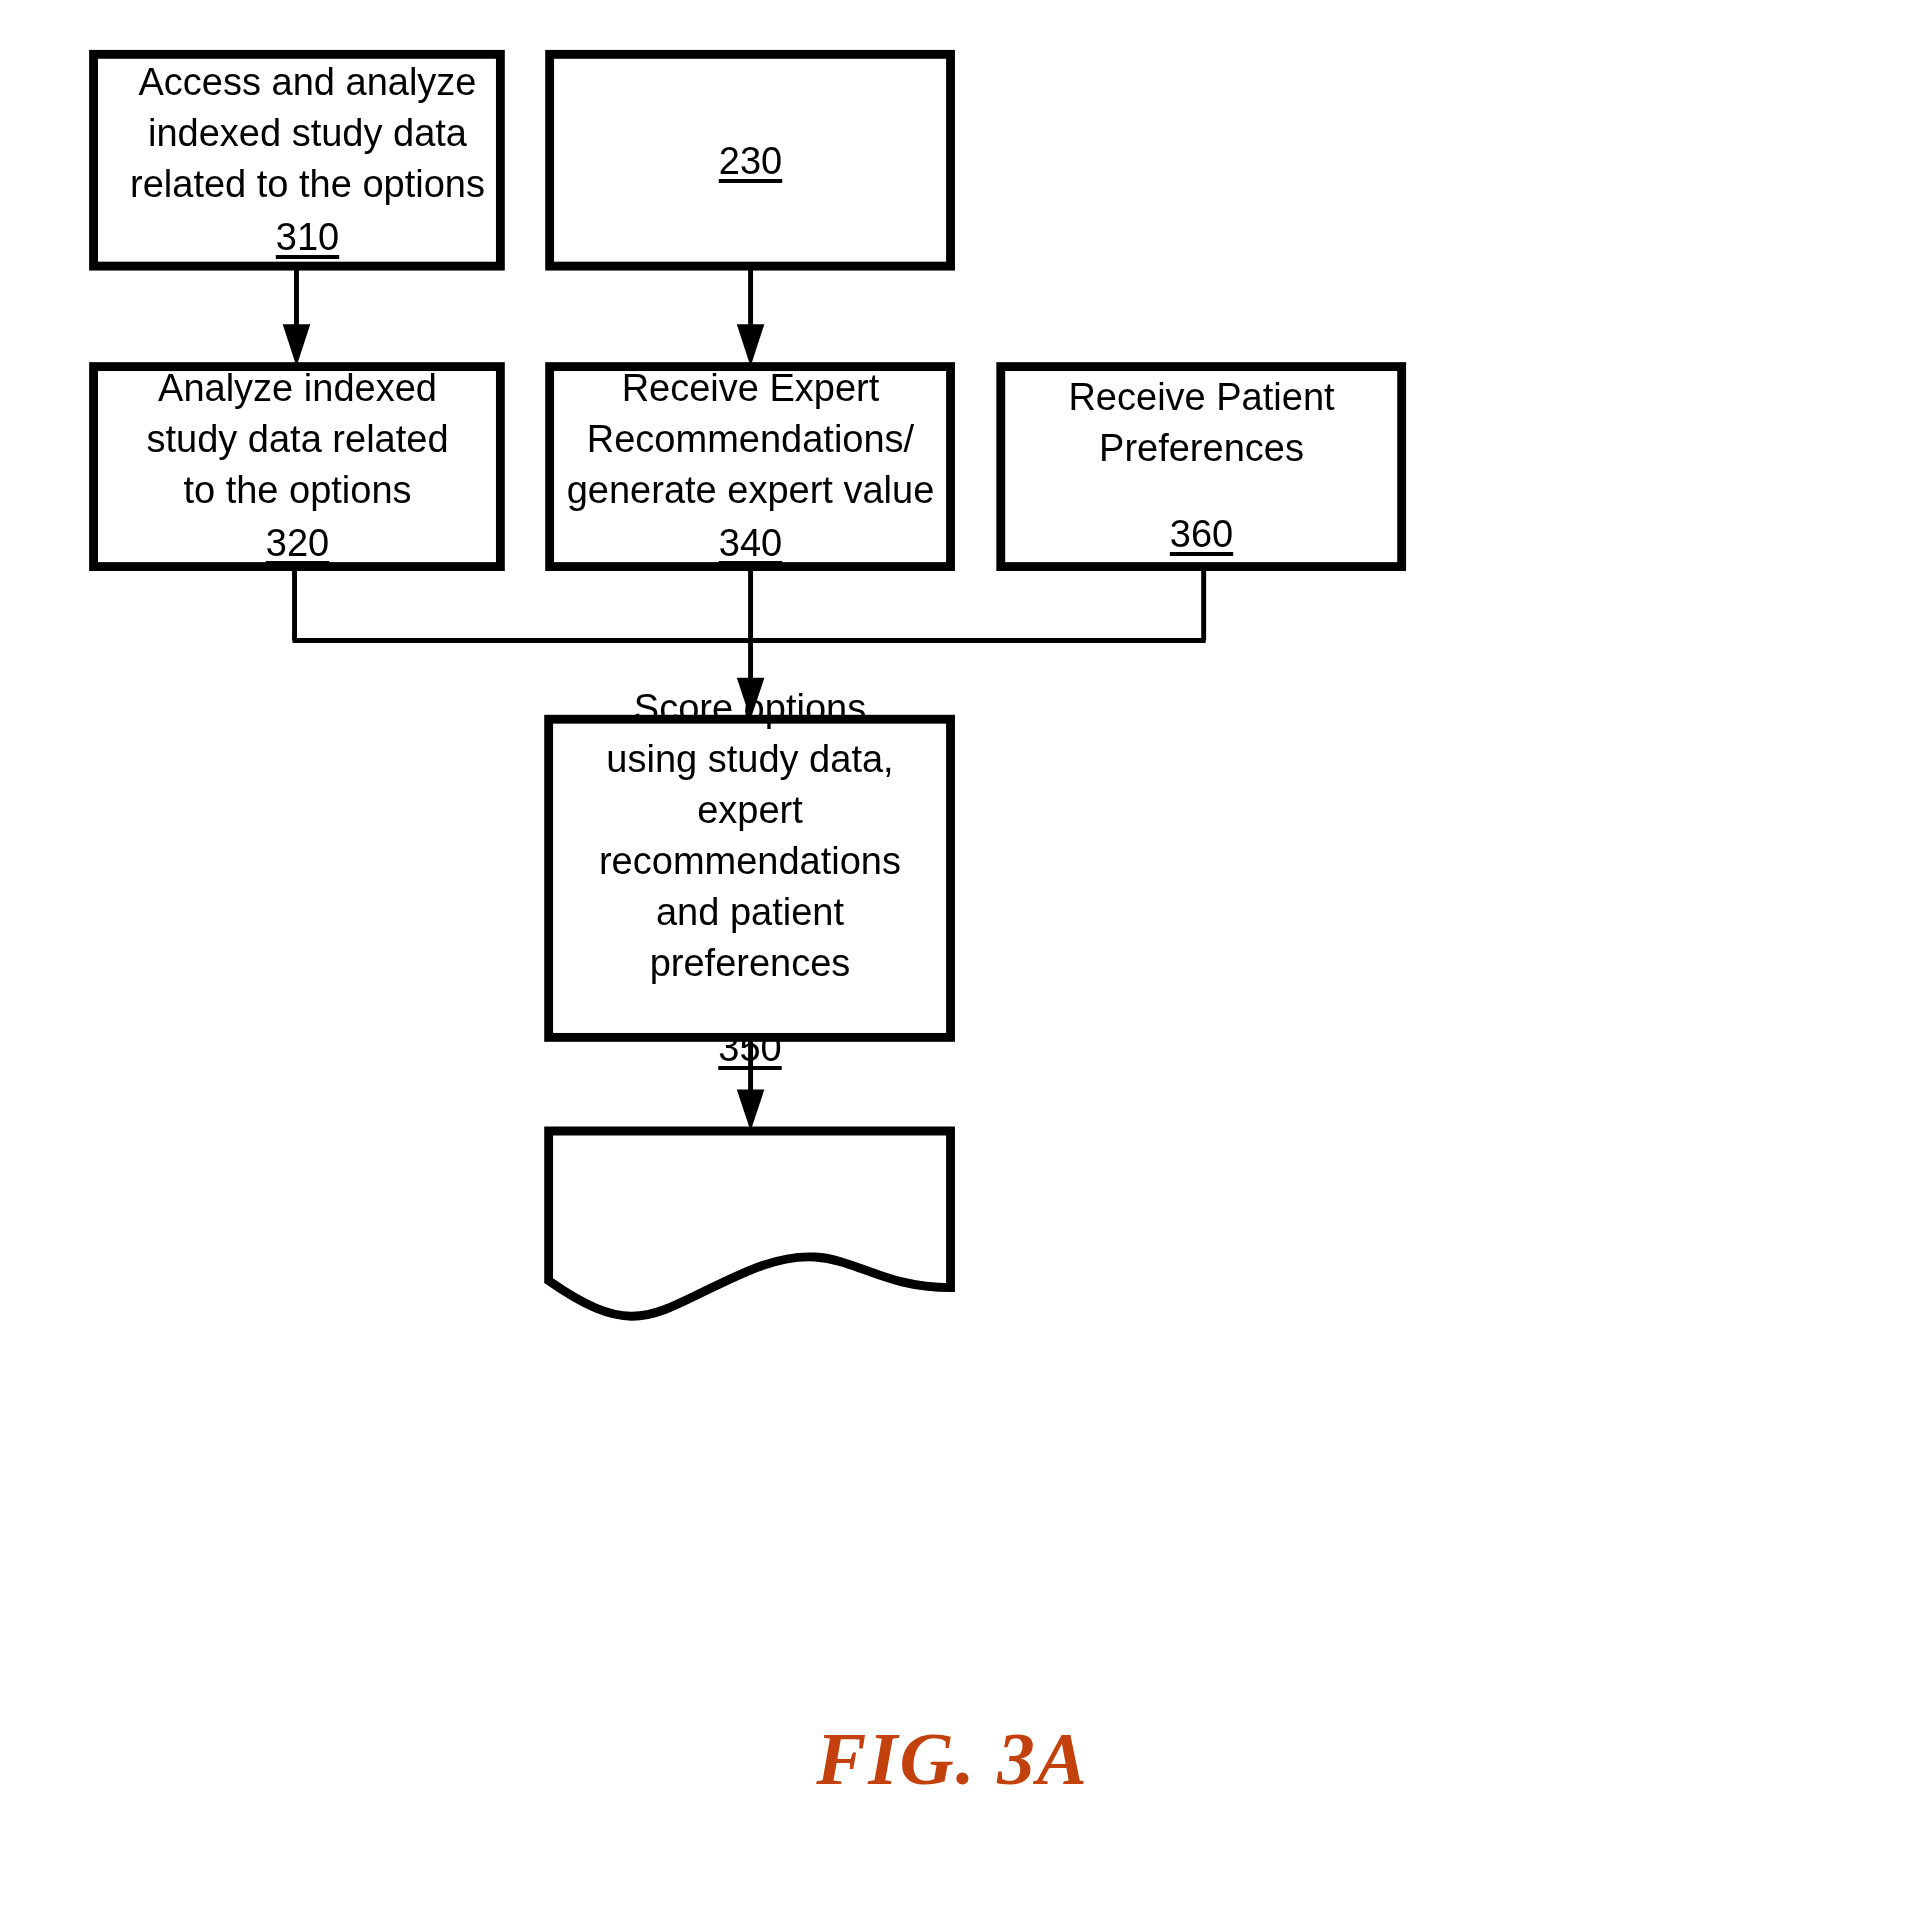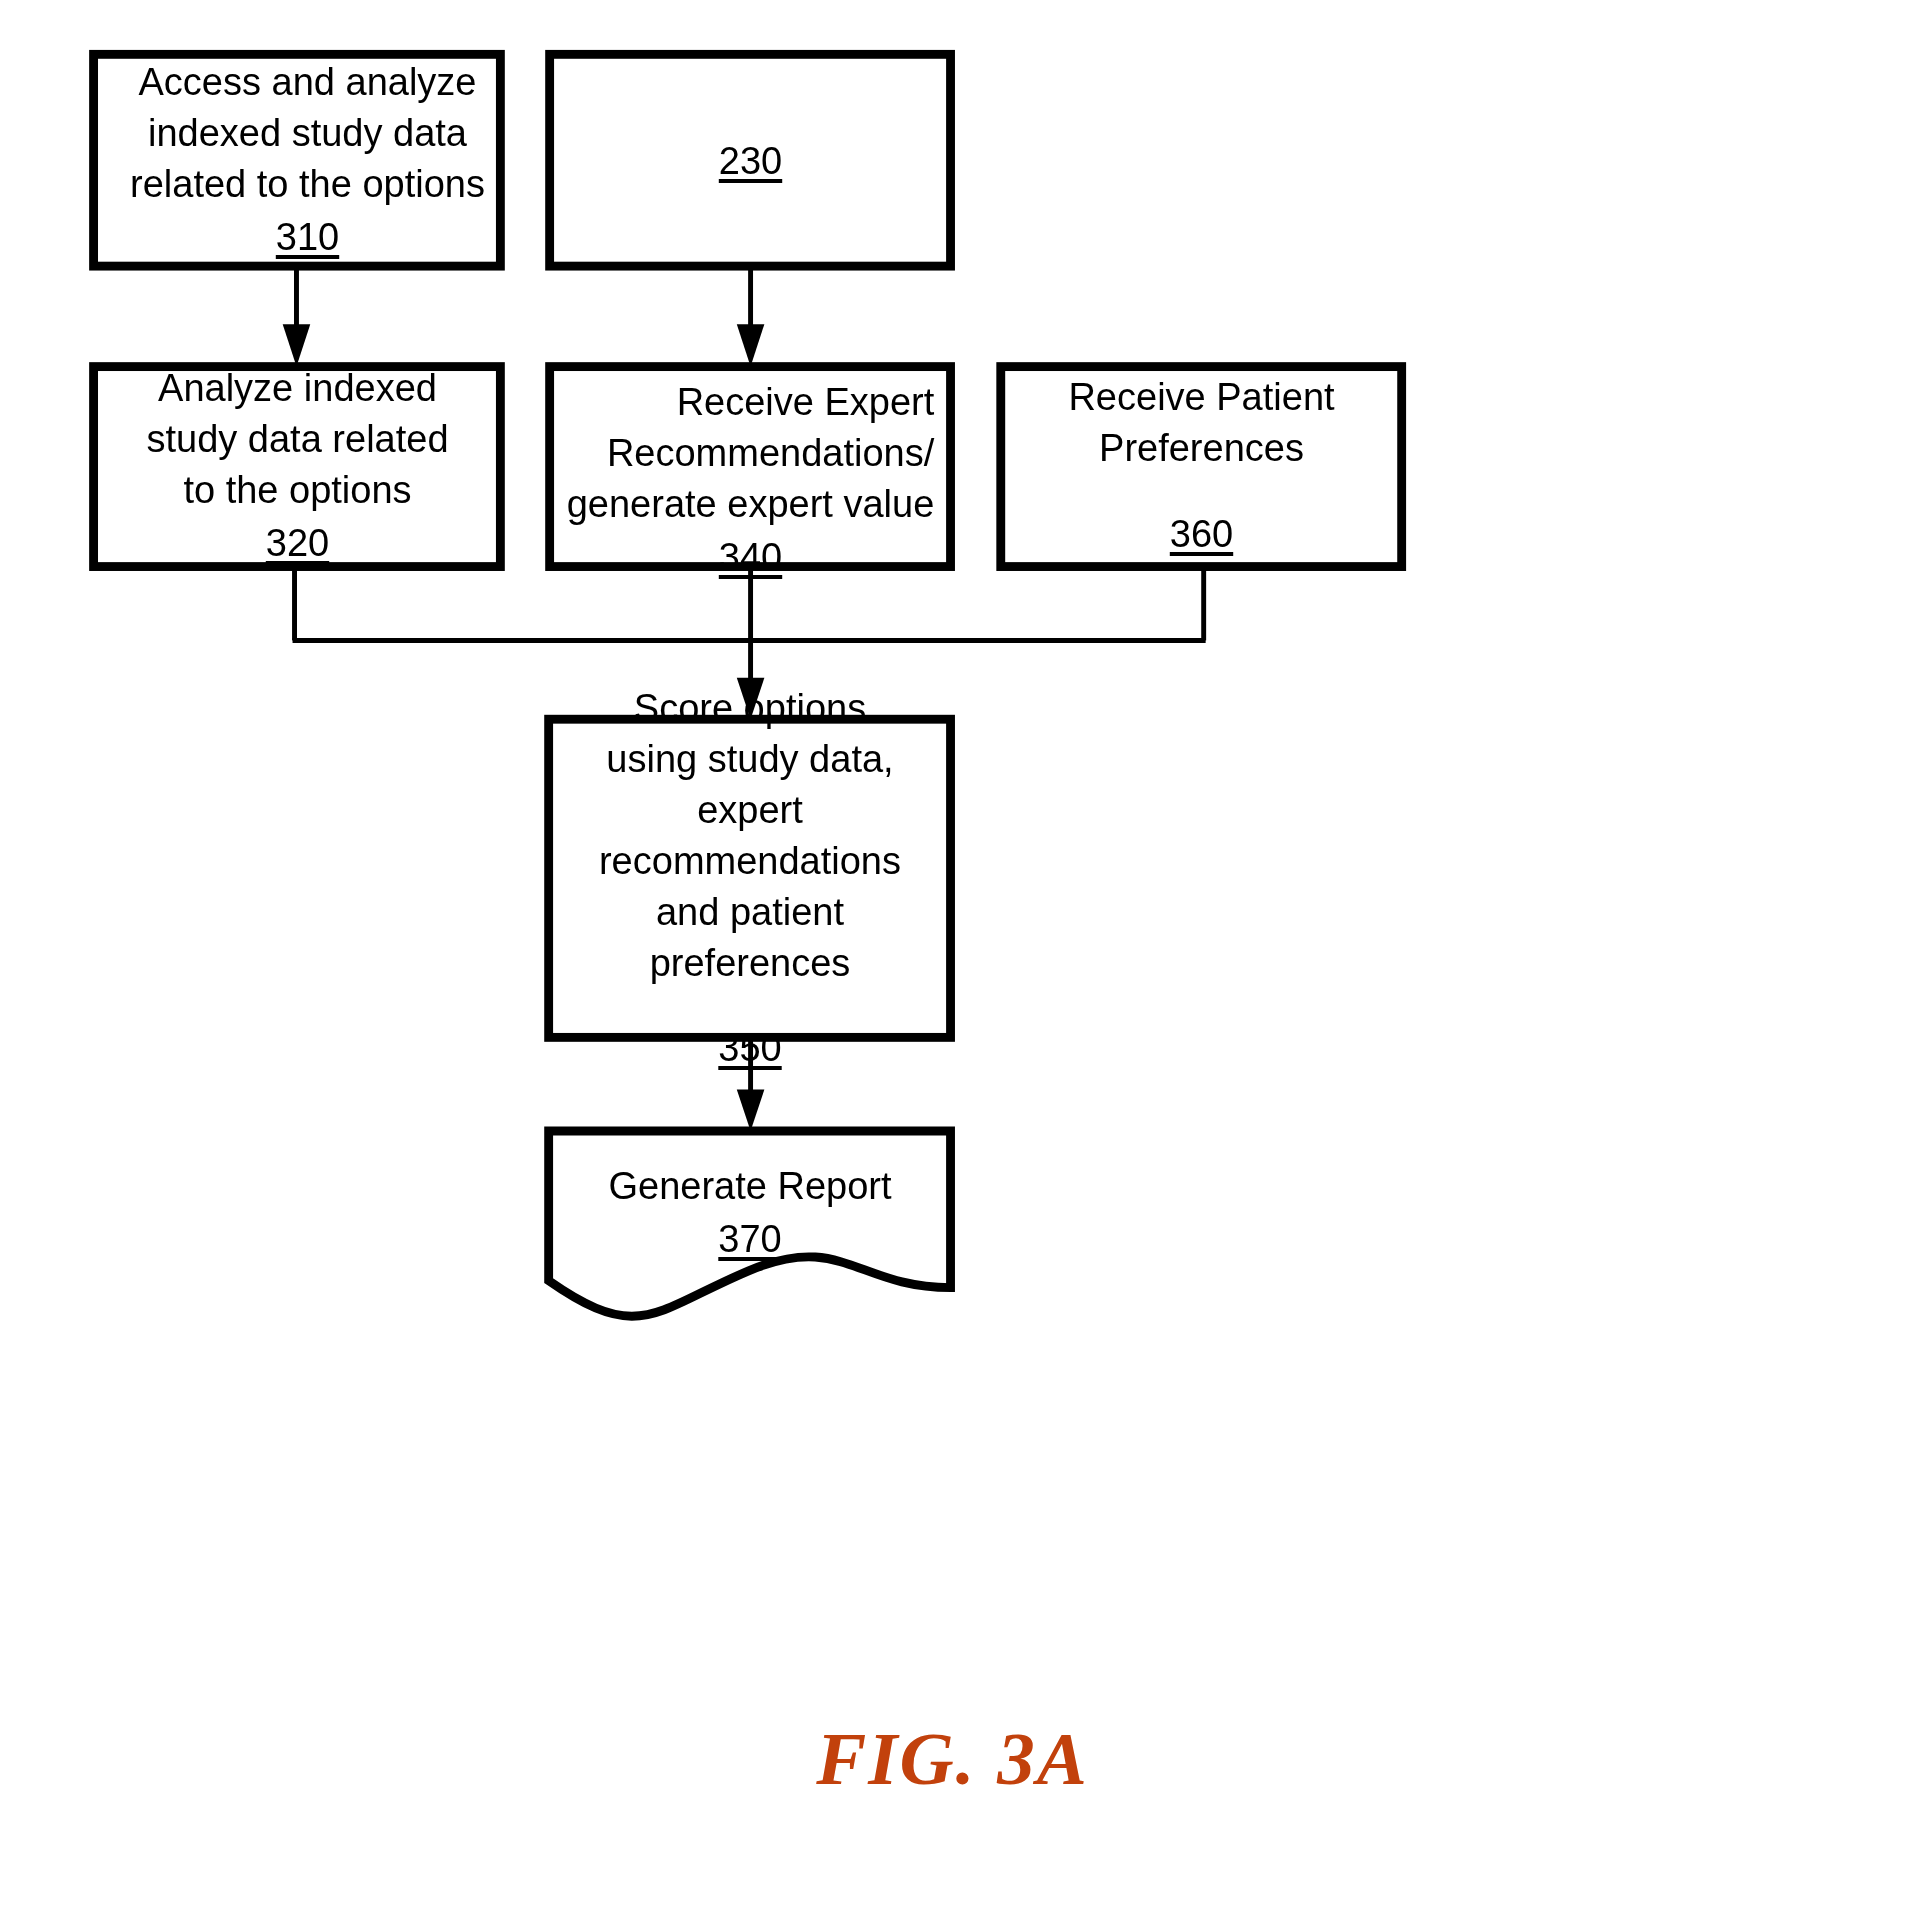--- a/index.html
+++ b/index.html
@@ -126,21 +126,21 @@
     <div class="node-ref">230</div>
   </div>
 
   <div class="node-text" style="left:94px; top:366px; width:407px; height:200px;">
     <div class="node-body">Analyze indexed
 study data related
 to the options</div>
     <div class="node-ref">320</div>
   </div>
 
-  <div class="node-text" style="left:550px; top:380px; width:401px; height:200px;text-align:right;">
+  <div class="node-text" style="left:550px; top:366px; width:401px; height:200px;">
     <div class="node-body">Receive Expert
 Recommendations/
 generate expert value</div>
     <div class="node-ref">340</div>
   </div>
 
   <div class="node-text" style="left:1001px; top:366px; width:401px; height:200px;gap:33px;">
     <div class="node-body">Receive Patient
 Preferences</div>
     <div class="node-ref">360</div>
@@ -149,21 +149,17 @@
   <div class="node-text" style="left:549px; top:719px; width:402px; height:318px;gap:32px;">
     <div class="node-body">Score options
 using study data,
 expert
 recommendations
 and patient
 preferences</div>
     <div class="node-ref">350</div>
   </div>
 
-  <div class="node-text" style="left:549px; top:1131px; width:402px; height:158px; justify-content:flex-start; padding-top:29.6px;">
-    <div class="node-body">Generate Report</div>
-    <div class="node-ref">370</div>
-  </div>
 
   <div class="fig-label" style="top:1716px;">FIG. 3A</div>
 
 </div>
 
 
 </body></html>

